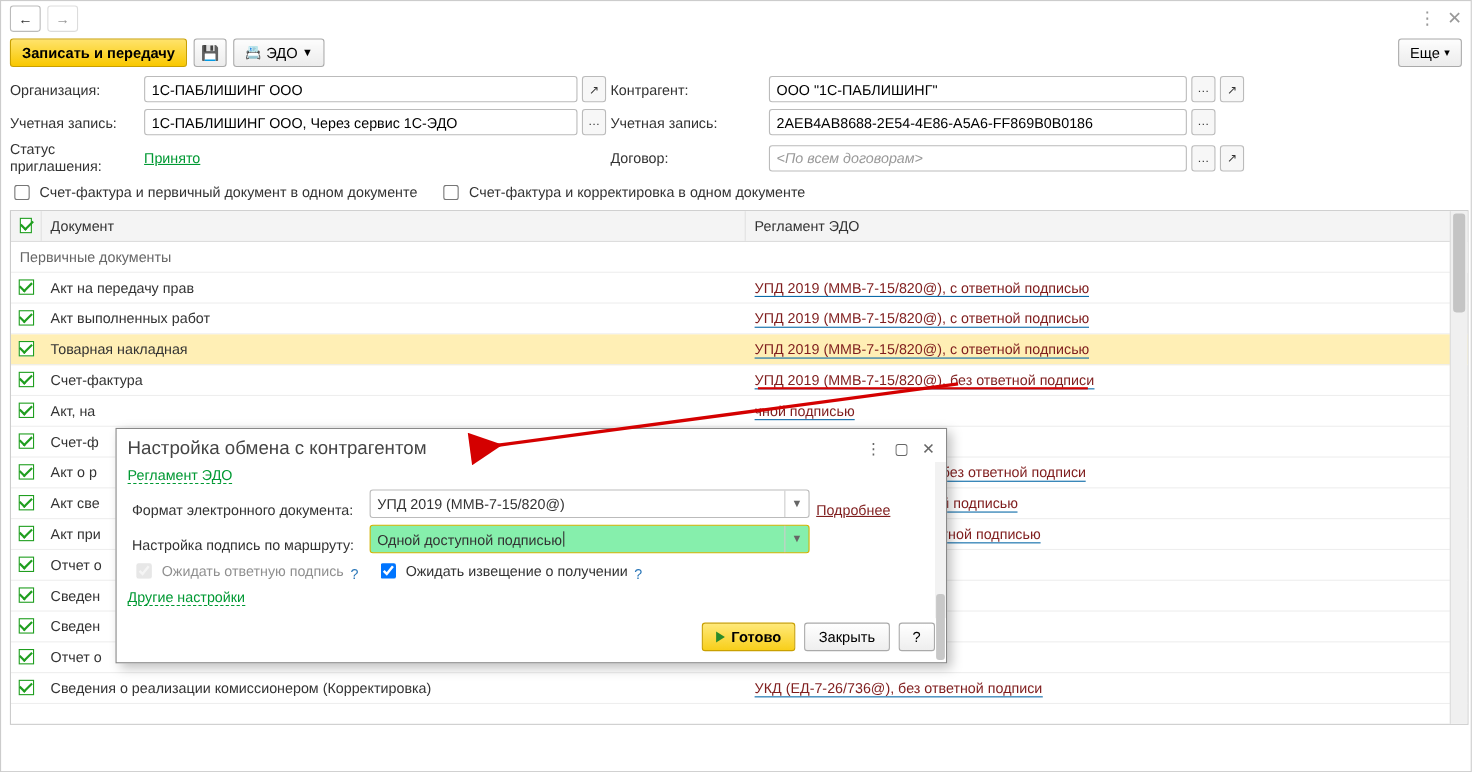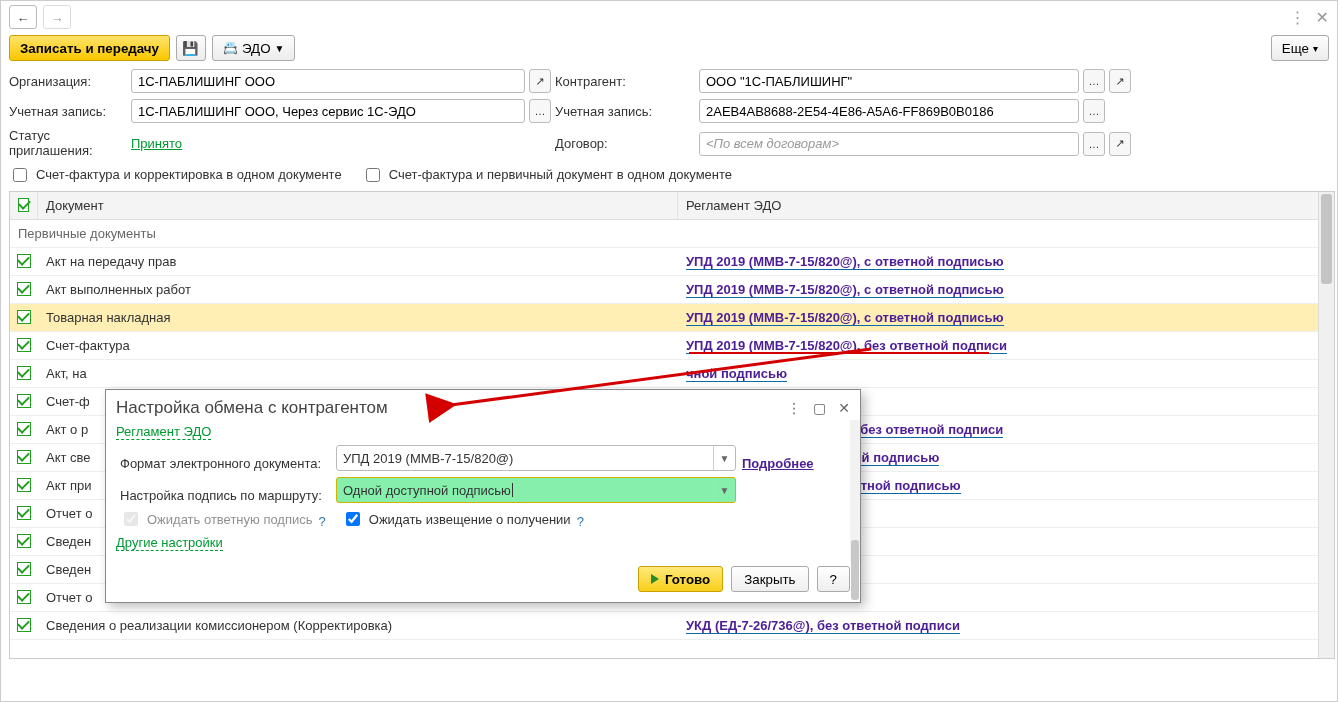--- a/index.html
+++ b/index.html
@@ -60,21 +60,21 @@
   .input-wrap { position: relative; display:flex; align-items:center; gap:4px; }
   .input-field {
     flex: 1; height: 24px;
     border: 1px solid #bbb; border-radius: 3px;
     padding: 0 24px 0 6px; font-size: 13px;
   }
   .input-btn {
     width: 22px; height: 24px; border: 1px solid #bbb; border-radius: 3px;
     background: #f7f7f7; cursor:pointer; display:inline-flex;align-items:center;justify-content:center;font-size:11px;
   }
-  .link { color: #4c1d95; text-decoration: underline; cursor: pointer; font-weight: bold; }
+  .link { color: #7f1d1d; text-decoration: underline; cursor: pointer; }
   .link-green { color: #009933; text-decoration: underline; cursor: pointer; }
   .checkbox-row {
     display:flex; gap: 20px; padding: 0 8px 6px;
   }
   .cb { display:flex; align-items:center; gap:6px; }
   .cb input { width:14px; height:14px; }
   .table-wrap {
     margin: 0 2px 0 8px;
     border: 1px solid #ccc;
     position: relative;
@@ -218,25 +218,25 @@
         <span>&lt;По всем договорам&gt;</span>
       </div>
     <span class="input-btn">…</span>
     <span class="input-btn">↗</span>
   </div>
 </div>
 
 <div class="checkbox-row">
   <label class="cb">
     <input type="checkbox" style="">
-      <span>Счет-фактура и корректировка в одном документе</span>
+      <span>Счет-фактура и первичный документ в одном документе</span>
   </label>
   <label class="cb">
     <input type="checkbox" style="">
-      <span>Счет-фактура и первичный документ в одном документе</span>
+      <span>Счет-фактура и корректировка в одном документе</span>
   </label>
 </div>
 
 <div class="table-wrap" style="height:468px;">
   <div class="thead">
     <div class="th th-check">
         <span class="check-green"></span>
       </div>
     <div class="th th-doc">Документ</div>
     <div class="th th-reg">Регламент ЭДО</div>

